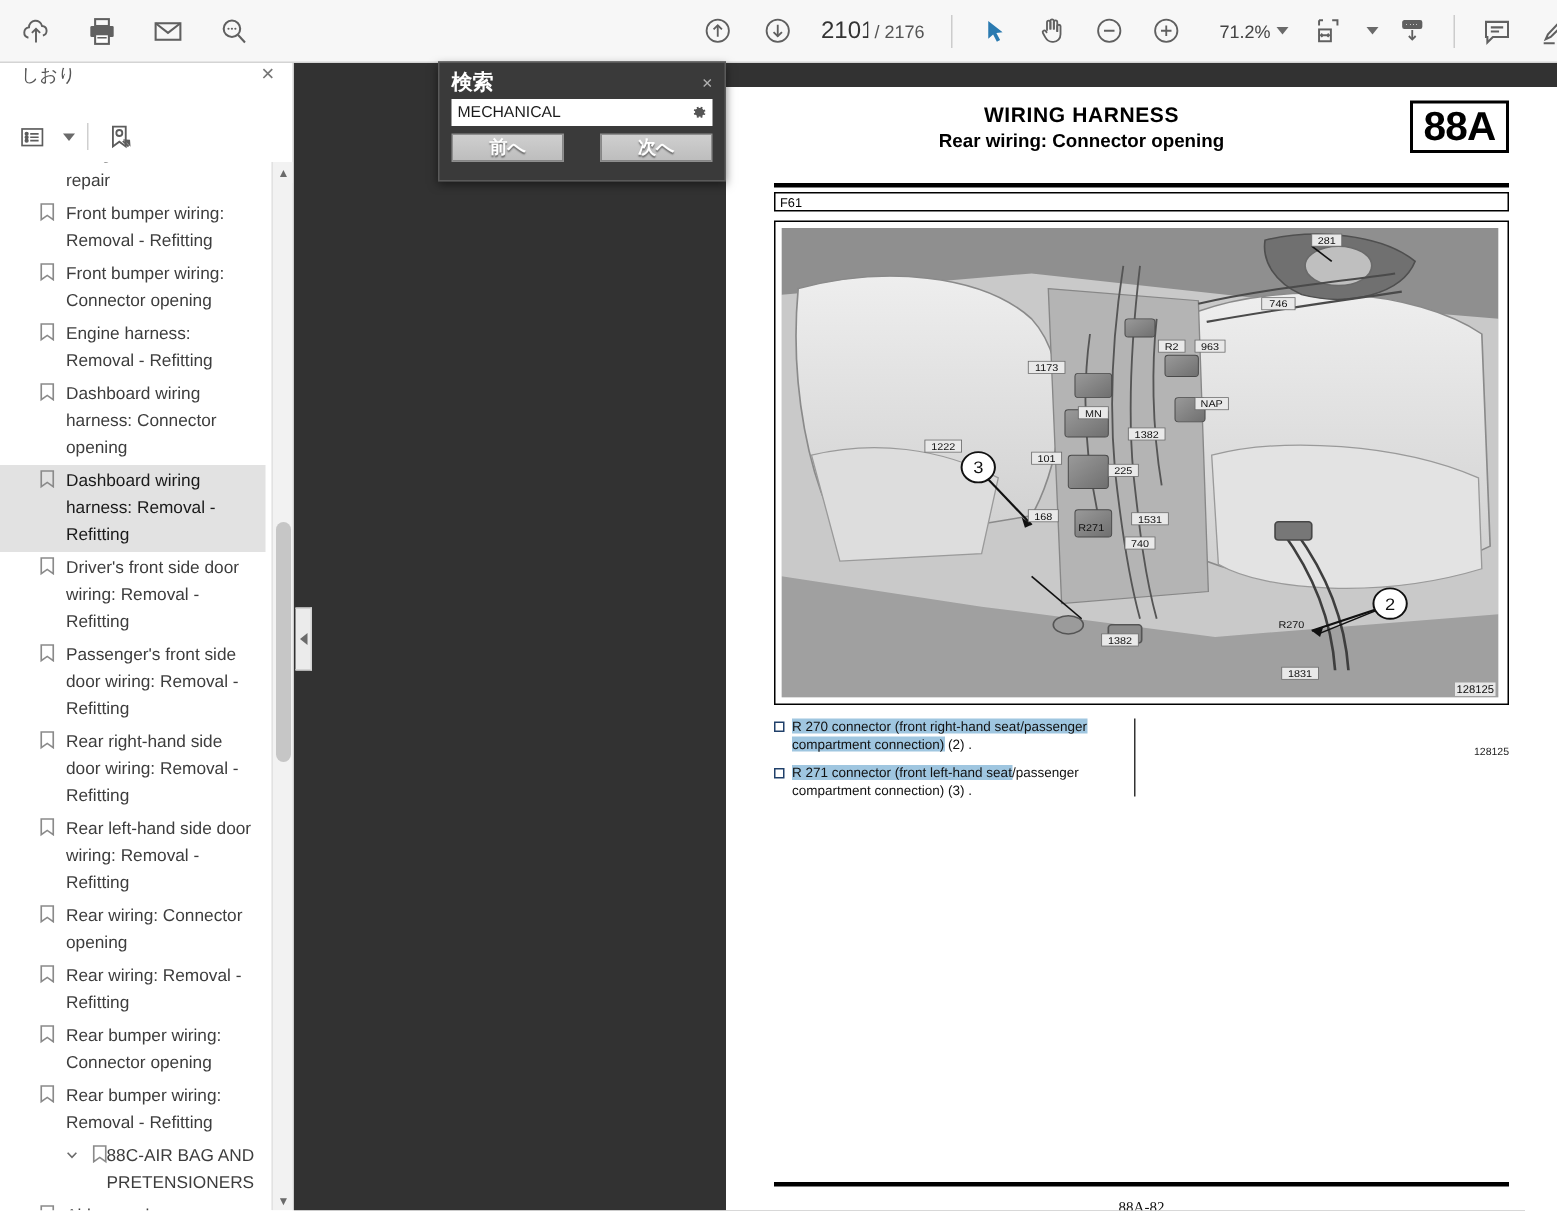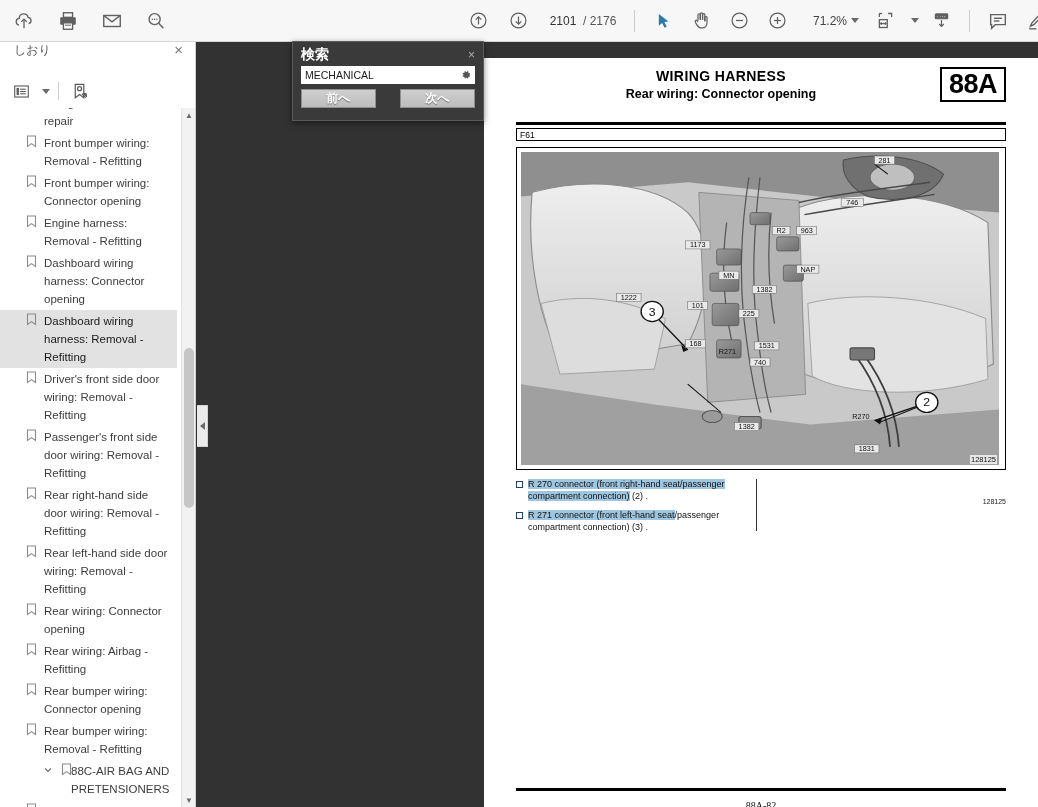--- a/index.html
+++ b/index.html
@@ -27,21 +27,21 @@
     display: flex; align-items: center; justify-content: center;
     cursor: pointer; border-radius: 2px; color: #606060;
   }
   .tb-sep { width: 1px; height: 22px; background: #cccccc; margin: 0 6px; }
   .page-field {
     display: flex; align-items: center; gap: 3px;
     font-size: 12px; color: #444; padding: 0 4px;
   }
   .page-num {
     width: 34px; height: 20px; border: 1px solid transparent; background: transparent;
-    font-size: 12px; color: #333; text-align: center;
+    font-size: 16px; color: #333; text-align: center;
     font-family: "Liberation Sans", sans-serif; outline: none;
   }
   .page-total { font-size: 12px; color: #555; white-space: nowrap; }
   .zoom-val { font-size: 12px; color: #444; min-width: 38px; text-align: right; }
   .caret { width: 0; height: 0; border-left: 4px solid transparent; border-right: 4px solid transparent;
            border-top: 5px solid #6a6a6a; margin-left: 4px; cursor: pointer; }
   .zoom-group { display: flex; align-items: center; padding: 0 4px 0 10px; cursor: pointer; justify-content: flex-end; }
 
   
   .sidebar {
@@ -484,21 +484,21 @@
               </svg>
             </span>
             <span class="bm-label">Rear wiring: Connector opening</span>
           </div>
           <div class="bm-item">
             <span class="bm-icon">
               <svg width="11" height="13" viewBox="0 0 11 13" fill="none" stroke="#8a8a8a" stroke-width="1.1">
                 <path d="M1.5 1h8v10.5L5.5 8.6 1.5 11.5z"></path>
               </svg>
             </span>
-            <span class="bm-label">Rear wiring: Airbag - Refitting</span>
+            <span class="bm-label">Rear wiring: Removal - Refitting</span>
           </div>
           <div class="bm-item">
             <span class="bm-icon">
               <svg width="11" height="13" viewBox="0 0 11 13" fill="none" stroke="#8a8a8a" stroke-width="1.1">
                 <path d="M1.5 1h8v10.5L5.5 8.6 1.5 11.5z"></path>
               </svg>
             </span>
             <span class="bm-label">Rear bumper wiring: Connector opening</span>
           </div>
           <div class="bm-item">

